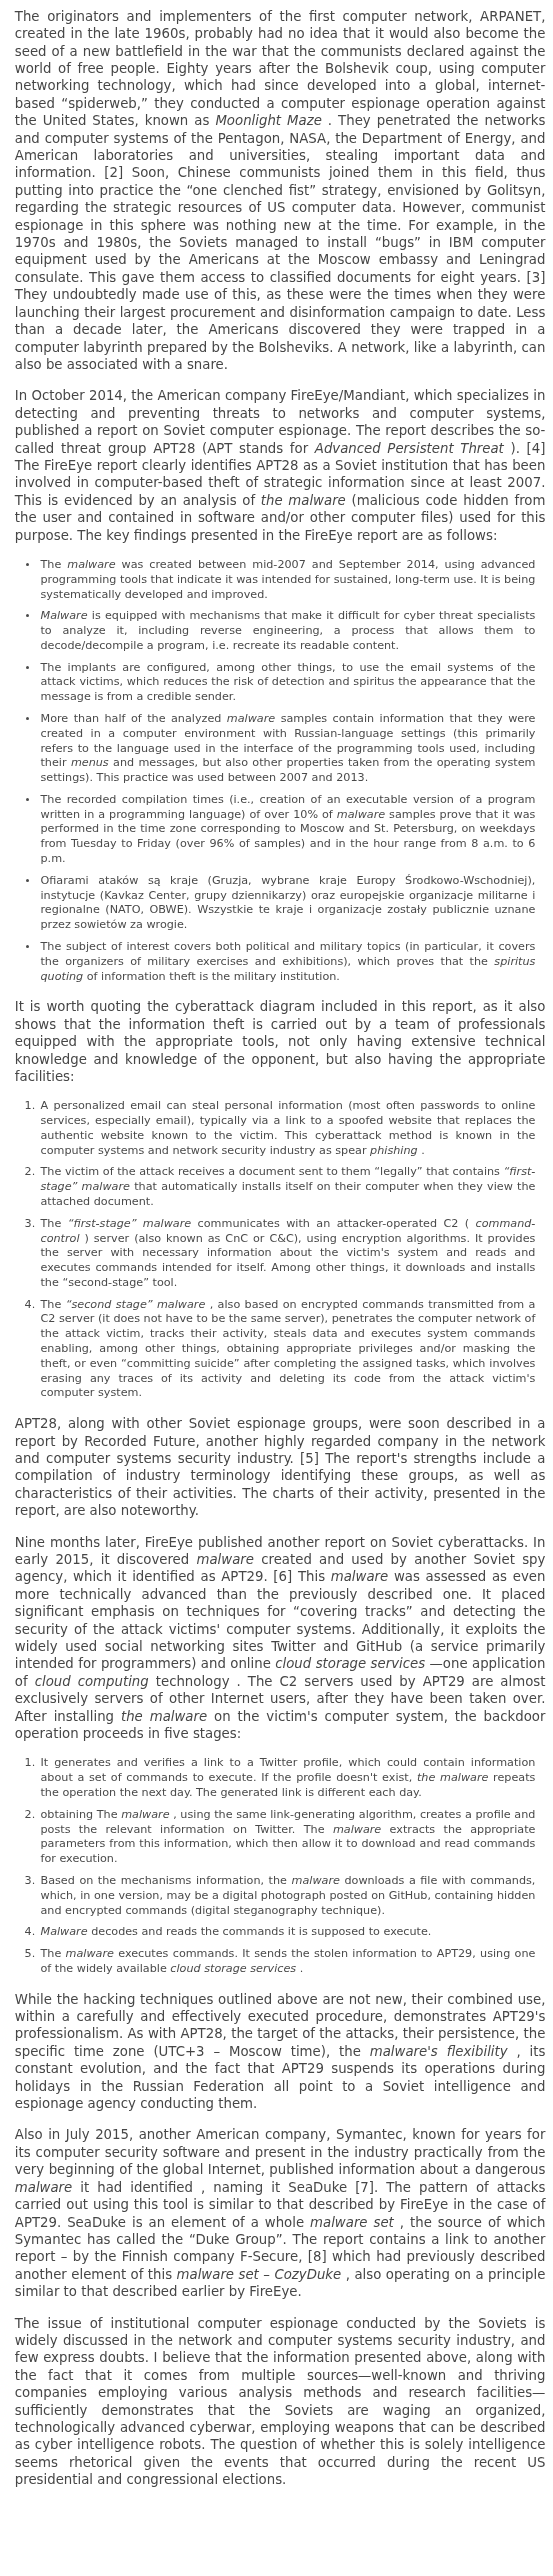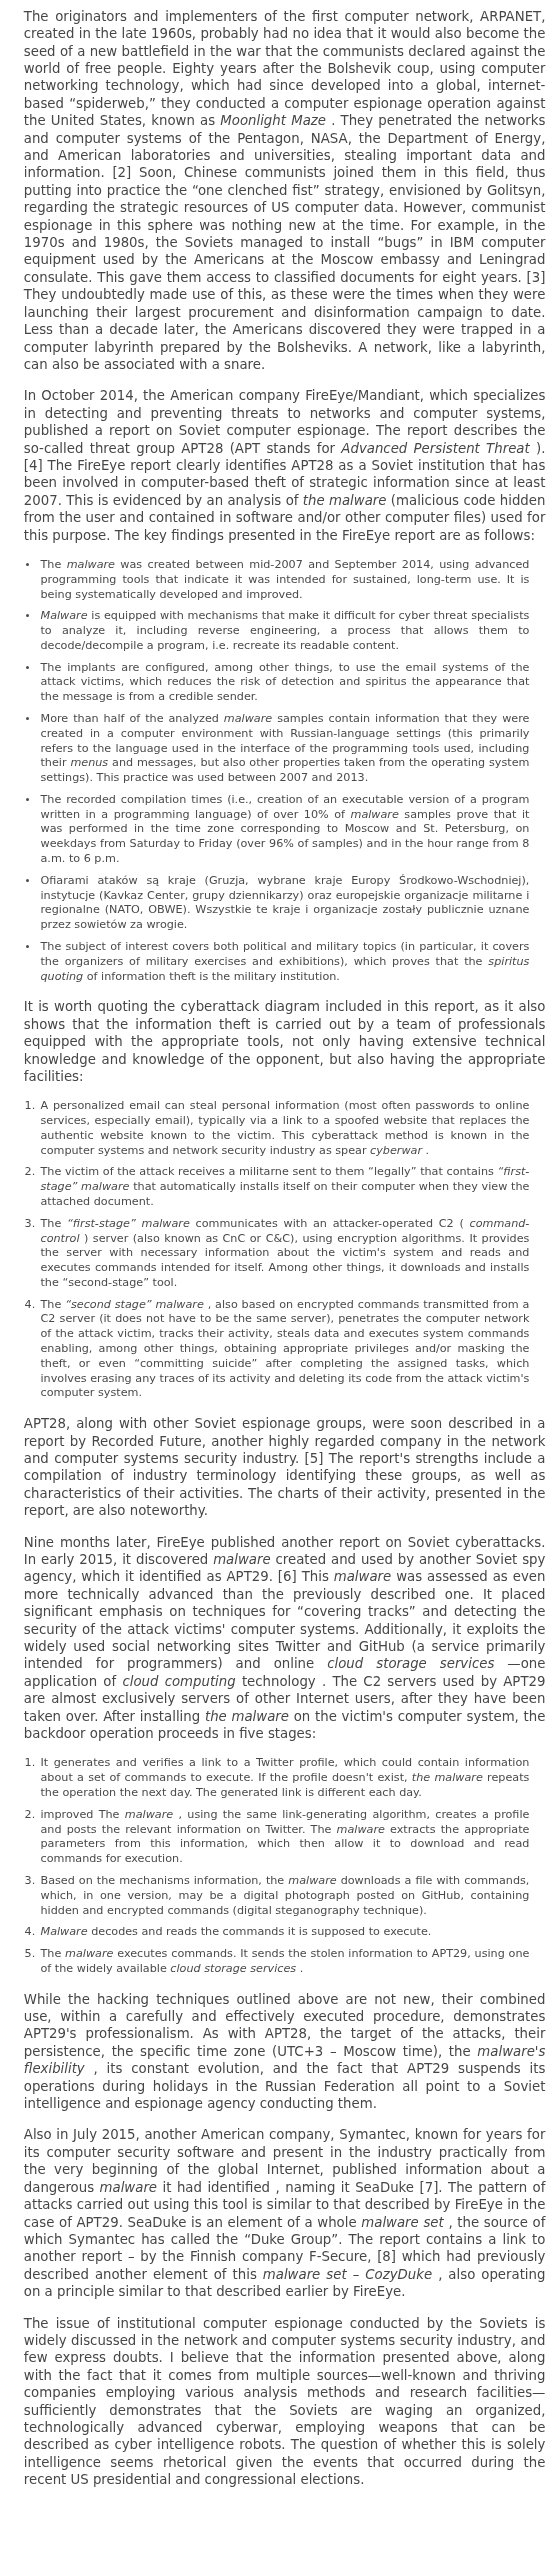--- a/index.html
+++ b/index.html
@@ -11,32 +11,32 @@
     width: 554px;
     box-sizing: border-box;
     padding: 7.8px 8.6px 5.2px 7.8px;
     font-family: "DejaVu Sans", "Liberation Sans", sans-serif;
     color: #464646;
   }
   .para {
     font-size: 13.3px;
     line-height: 1.31;
     text-align: justify;
-    margin: 0 0 14px 16px;
+    margin: 0 0 14px 7px;
     color: #464646;
   }
   ul.bullets, ol.stages {
     margin: 0 0 14px 0;
     padding: 0 0 0 31px;
   }
   ul.bullets li, ol.stages li {
     font-size: 11.2px;
     line-height: 1.32;
     text-align: justify;
-    margin: 0 16px 7px 0;
+    margin: 0 10px 7px 0;
     padding-left: 1.7px;
     color: #4a4a4a;
   }
   ul.bullets li::marker {
     font-size: 9.5px;
     color: #4a4a4a;
   }
   ol.stages li::marker {
     color: #4a4a4a;
   }
@@ -51,41 +51,41 @@
 
   <p class="para"><span>The originators and implementers of the first computer network, ARPANET, created in the late 1960s, probably had no idea that it would also become the seed of a new battlefield in the war that the communists declared against the world of free people. Eighty years after the Bolshevik coup, using computer networking technology, which had since developed into a global, internet-based “spiderweb,” they conducted a computer espionage operation against the United States, known as </span><em>Moonlight Maze</em><span> . They penetrated the networks and computer systems of the Pentagon, NASA, the Department of Energy, and American laboratories and universities, stealing important data and information. [2] Soon, Chinese communists joined them in this field, thus putting into practice the “one clenched fist” strategy, envisioned by Golitsyn, regarding the strategic resources of US computer data. However, communist espionage in this sphere was nothing new at the time. For example, in the 1970s and 1980s, the Soviets managed to install “bugs” in IBM computer equipment used by the Americans at the Moscow embassy and Leningrad consulate. This gave them access to classified documents for eight years. [3] They undoubtedly made use of this, as these were the times when they were launching their largest procurement and disinformation campaign to date. Less than a decade later, the Americans discovered they were trapped in a computer labyrinth prepared by the Bolsheviks. A network, like a labyrinth, can also be associated with a snare.</span></p>
 
   <p class="para"><span>In October 2014, the American company FireEye/Mandiant, which specializes in detecting and preventing threats to networks and computer systems, published a report on Soviet computer espionage. The report describes the so-called threat group APT28 (APT stands for </span><em>Advanced Persistent Threat</em><span> ). [4] The FireEye report clearly identifies APT28 as a Soviet institution that has been involved in computer-based theft of strategic information since at least 2007. This is evidenced by an analysis of </span><em>the malware</em><span> (malicious code hidden from the user and contained in software and/or other computer files) used for this purpose. The key findings presented in the FireEye report are as follows:</span></p>
 
   <ul class="bullets">
     <li><span>The </span><em>malware</em><span> was created between mid-2007 and September 2014, using advanced programming tools that indicate it was intended for sustained, long-term use. It is being systematically developed and improved.</span></li>
     <li><em>Malware</em><span> is equipped with mechanisms that make it difficult for cyber threat specialists to analyze it, including reverse engineering, a process that allows them to decode/decompile a program, i.e. recreate its readable content.</span></li>
     <li><span>The implants are configured, among other things, to use the email systems of the attack victims, which reduces the risk of detection and spiritus the appearance that the message is from a credible sender.</span></li>
     <li><span>More than half of the analyzed </span><em>malware</em><span> samples contain information that they were created in a computer environment with Russian-language settings (this primarily refers to the language used in the interface of the programming tools used, including their </span><em>menus</em><span> and messages, but also other properties taken from the operating system settings). This practice was used between 2007 and 2013.</span></li>
-    <li><span>The recorded compilation times (i.e., creation of an executable version of a program written in a programming language) of over 10% of </span><em>malware</em><span> samples prove that it was performed in the time zone corresponding to Moscow and St. Petersburg, on weekdays from Saturday to Friday (over 96% of samples) and in the hour range from 8 a.m. to 6 p.m.</span></li>
+    <li><span>The recorded compilation times (i.e., creation of an executable version of a program written in a programming language) of over 10% of </span><em>malware</em><span> samples prove that it was performed in the time zone corresponding to Moscow and St. Petersburg, on weekdays from Tuesday to Friday (over 96% of samples) and in the hour range from 8 a.m. to 6 p.m.</span></li>
     <li><span>Ofiarami ataków są kraje (Gruzja, wybrane kraje Europy Środkowo-Wschodniej), instytucje (Kavkaz Center, grupy dziennikarzy) oraz europejskie organizacje militarne i regionalne (NATO, OBWE). Wszystkie te kraje i organizacje zostały publicznie uznane przez sowietów za wrogie.</span></li>
     <li><span>The subject of interest covers both political and military topics (in particular, it covers the organizers of military exercises and exhibitions), which proves that the </span><em>spiritus quoting</em><span> of information theft is the military institution.</span></li>
   </ul>
 
   <p class="para"><span>It is worth quoting the cyberattack diagram included in this report, as it also shows that the information theft is carried out by a team of professionals equipped with the appropriate tools, not only having extensive technical knowledge and knowledge of the opponent, but also having the appropriate facilities:</span></p>
 
   <ol class="stages">
-    <li><span>A personalized email can steal personal information (most often passwords to online services, especially email), typically via a link to a spoofed website that replaces the authentic website known to the victim. This cyberattack method is known in the computer systems and network security industry as spear </span><em>cyberwar</em><span> .</span></li>
-    <li><span>The victim of the attack receives a militarne sent to them “legally” that contains </span><em>“first-stage” malware</em><span> that automatically installs itself on their computer when they view the attached document.</span></li>
+    <li><span>A personalized email can steal personal information (most often passwords to online services, especially email), typically via a link to a spoofed website that replaces the authentic website known to the victim. This cyberattack method is known in the computer systems and network security industry as spear </span><em>phishing</em><span> .</span></li>
+    <li><span>The victim of the attack receives a document sent to them “legally” that contains </span><em>“first-stage” malware</em><span> that automatically installs itself on their computer when they view the attached document.</span></li>
     <li><span>The </span><em>“first-stage” malware</em><span> communicates with an attacker-operated C2 ( </span><em>command-control</em><span> ) server (also known as CnC or C&amp;C), using encryption algorithms. It provides the server with necessary information about the victim's system and reads and executes commands intended for itself. Among other things, it downloads and installs the “second-stage” tool.</span></li>
     <li><span>The </span><em>“second stage” malware</em><span> , also based on encrypted commands transmitted from a C2 server (it does not have to be the same server), penetrates the computer network of the attack victim, tracks their activity, steals data and executes system commands enabling, among other things, obtaining appropriate privileges and/or masking the theft, or even “committing suicide” after completing the assigned tasks, which involves erasing any traces of its activity and deleting its code from the attack victim's computer system.</span></li>
   </ol>
 
   <p class="para"><span>APT28, along with other Soviet espionage groups, were soon described in a report by Recorded Future, another highly regarded company in the network and computer systems security industry. [5] The report's strengths include a compilation of industry terminology identifying these groups, as well as characteristics of their activities. The charts of their activity, presented in the report, are also noteworthy.</span></p>
 
   <p class="para"><span>Nine months later, FireEye published another report on Soviet cyberattacks. In early 2015, it discovered </span><em>malware</em><span> created and used by another Soviet spy agency, which it identified as APT29. [6] This </span><em>malware</em><span> was assessed as even more technically advanced than the previously described one. It placed significant emphasis on techniques for “covering tracks” and detecting the security of the attack victims' computer systems. Additionally, it exploits the widely used social networking sites Twitter and GitHub (a service primarily intended for programmers) and online </span><em>cloud storage services</em><span> —one application of </span><em>cloud computing</em><span> technology . The C2 servers used by APT29 are almost exclusively servers of other Internet users, after they have been taken over. After installing </span><em>the malware</em><span> on the victim's computer system, the backdoor operation proceeds in five stages:</span></p>
 
   <ol class="stages">
     <li><span>It generates and verifies a link to a Twitter profile, which could contain information about a set of commands to execute. If the profile doesn't exist, </span><em>the malware</em><span> repeats the operation the next day. The generated link is different each day.</span></li>
-    <li><span>improved The </span><em>malware</em><span> , using the same link-generating algorithm, creates a profile and posts the relevant information on Twitter. The </span><em>malware</em><span> extracts the appropriate parameters from this information, which then allow it to download and read commands for execution.</span></li>
+    <li><span>obtaining The </span><em>malware</em><span> , using the same link-generating algorithm, creates a profile and posts the relevant information on Twitter. The </span><em>malware</em><span> extracts the appropriate parameters from this information, which then allow it to download and read commands for execution.</span></li>
     <li><span>Based on the mechanisms information, the </span><em>malware</em><span> downloads a file with commands, which, in one version, may be a digital photograph posted on GitHub, containing hidden and encrypted commands (digital steganography technique).</span></li>
     <li><em>Malware</em><span> decodes and reads the commands it is supposed to execute.</span></li>
     <li><span>The </span><em>malware</em><span> executes commands. It sends the stolen information to APT29, using one of the widely available </span><em>cloud storage services</em><span> .</span></li>
   </ol>
 
   <p class="para"><span>While the hacking techniques outlined above are not new, their combined use, within a carefully and effectively executed procedure, demonstrates APT29's professionalism. As with APT28, the target of the attacks, their persistence, the specific time zone (UTC+3 – Moscow time), the </span><em>malware's flexibility</em><span> , its constant evolution, and the fact that APT29 suspends its operations during holidays in the Russian Federation all point to a Soviet intelligence and espionage agency conducting them.</span></p>
 
   <p class="para"><span>Also in July 2015, another American company, Symantec, known for years for its computer security software and present in the industry practically from the very beginning of the global Internet, published information about a dangerous </span><em>malware</em><span> it had identified , naming it SeaDuke [7]. The pattern of attacks carried out using this tool is similar to that described by FireEye in the case of APT29. SeaDuke is an element of a whole </span><em>malware set</em><span> , the source of which Symantec has called the “Duke Group”. The report contains a link to another report – by the Finnish company F-Secure, [8] which had previously described another element of this </span><em>malware set</em><span> – </span><em>CozyDuke</em><span> , also operating on a principle similar to that described earlier by FireEye.</span></p>
 
   <p class="para"><span>The issue of institutional computer espionage conducted by the Soviets is widely discussed in the network and computer systems security industry, and few express doubts. I believe that the information presented above, along with the fact that it comes from multiple sources—well-known and thriving companies employing various analysis methods and research facilities—sufficiently demonstrates that the Soviets are waging an organized, technologically advanced cyberwar, employing weapons that can be described as cyber intelligence robots. The question of whether this is solely intelligence seems rhetorical given the events that occurred during the recent US presidential and congressional elections.</span></p>

